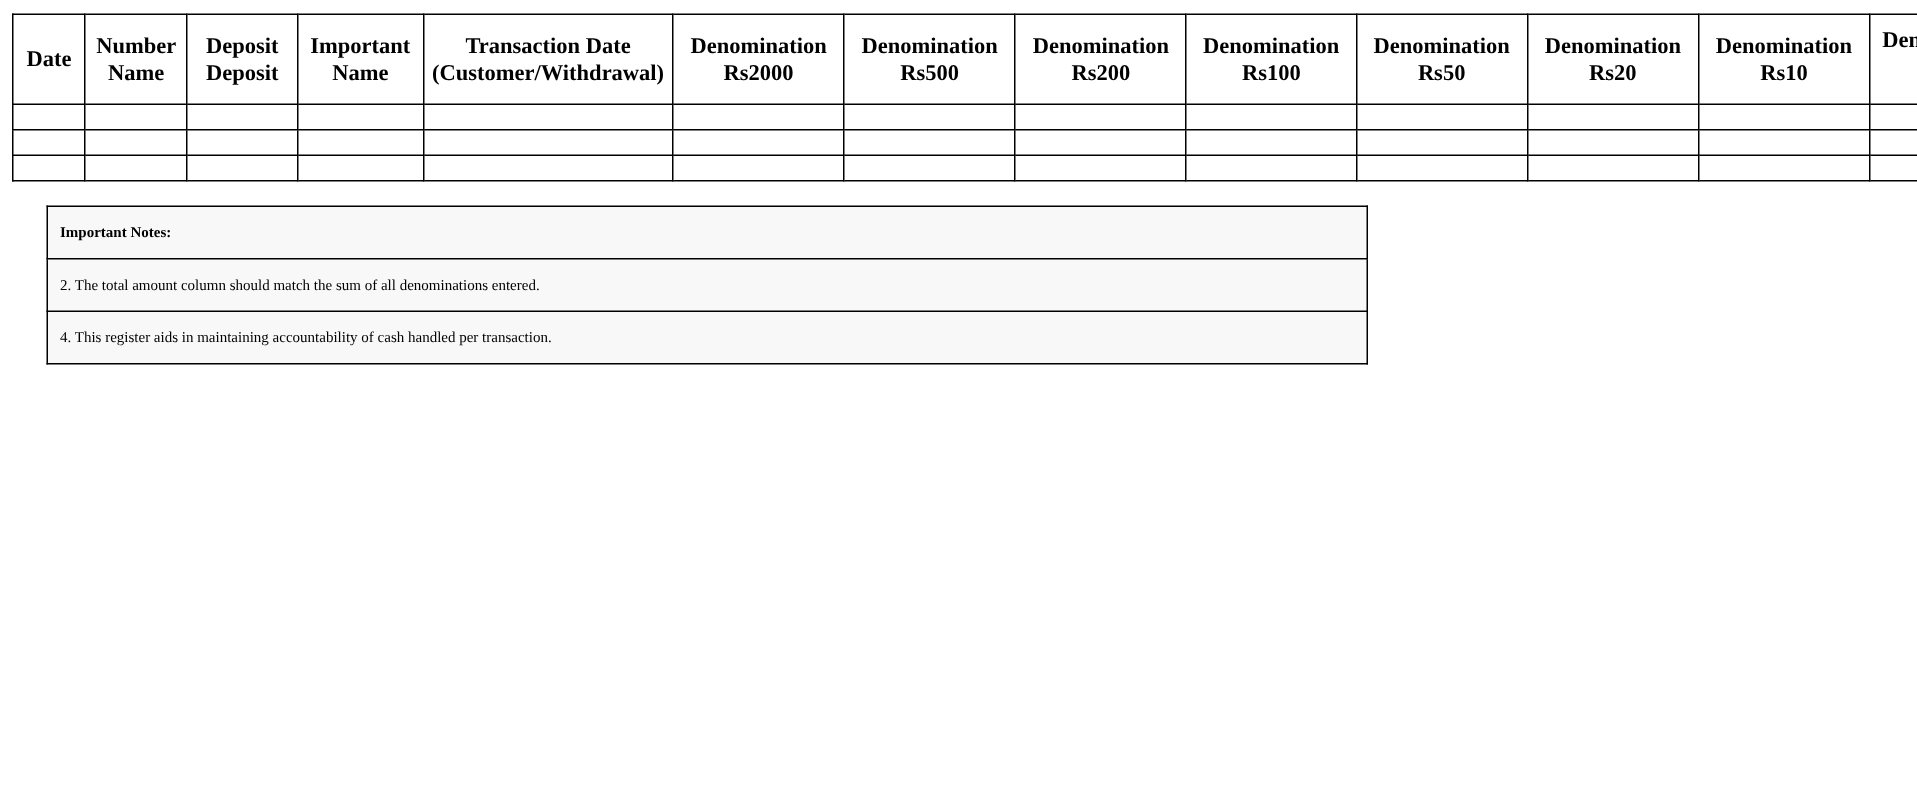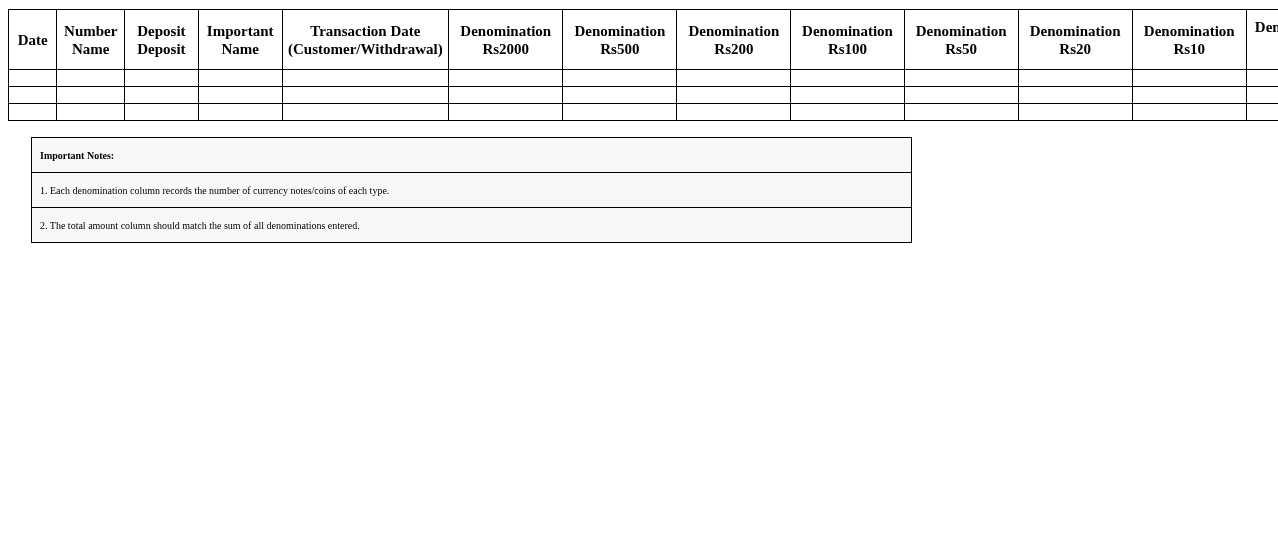--- a/index.html
+++ b/index.html
@@ -147,19 +147,19 @@
       </tbody>
   </table>
 </div>
 
 <table class="notes">
   <tbody>
     <tr>
       <td class="notes-title">Important Notes:</td>
     </tr>
     <tr>
-      <td>1. Each denomination column records the number of currency notes/coins of each type.</td>
+      <td>2. The total amount column should match the sum of all denominations entered.</td>
     </tr>
     <tr>
-      <td>2. The total amount column should match the sum of all denominations entered.</td>
+      <td>4. This register aids in maintaining accountability of cash handled per transaction.</td>
     </tr>
   </tbody>
 </table>
 
 </body></html>

